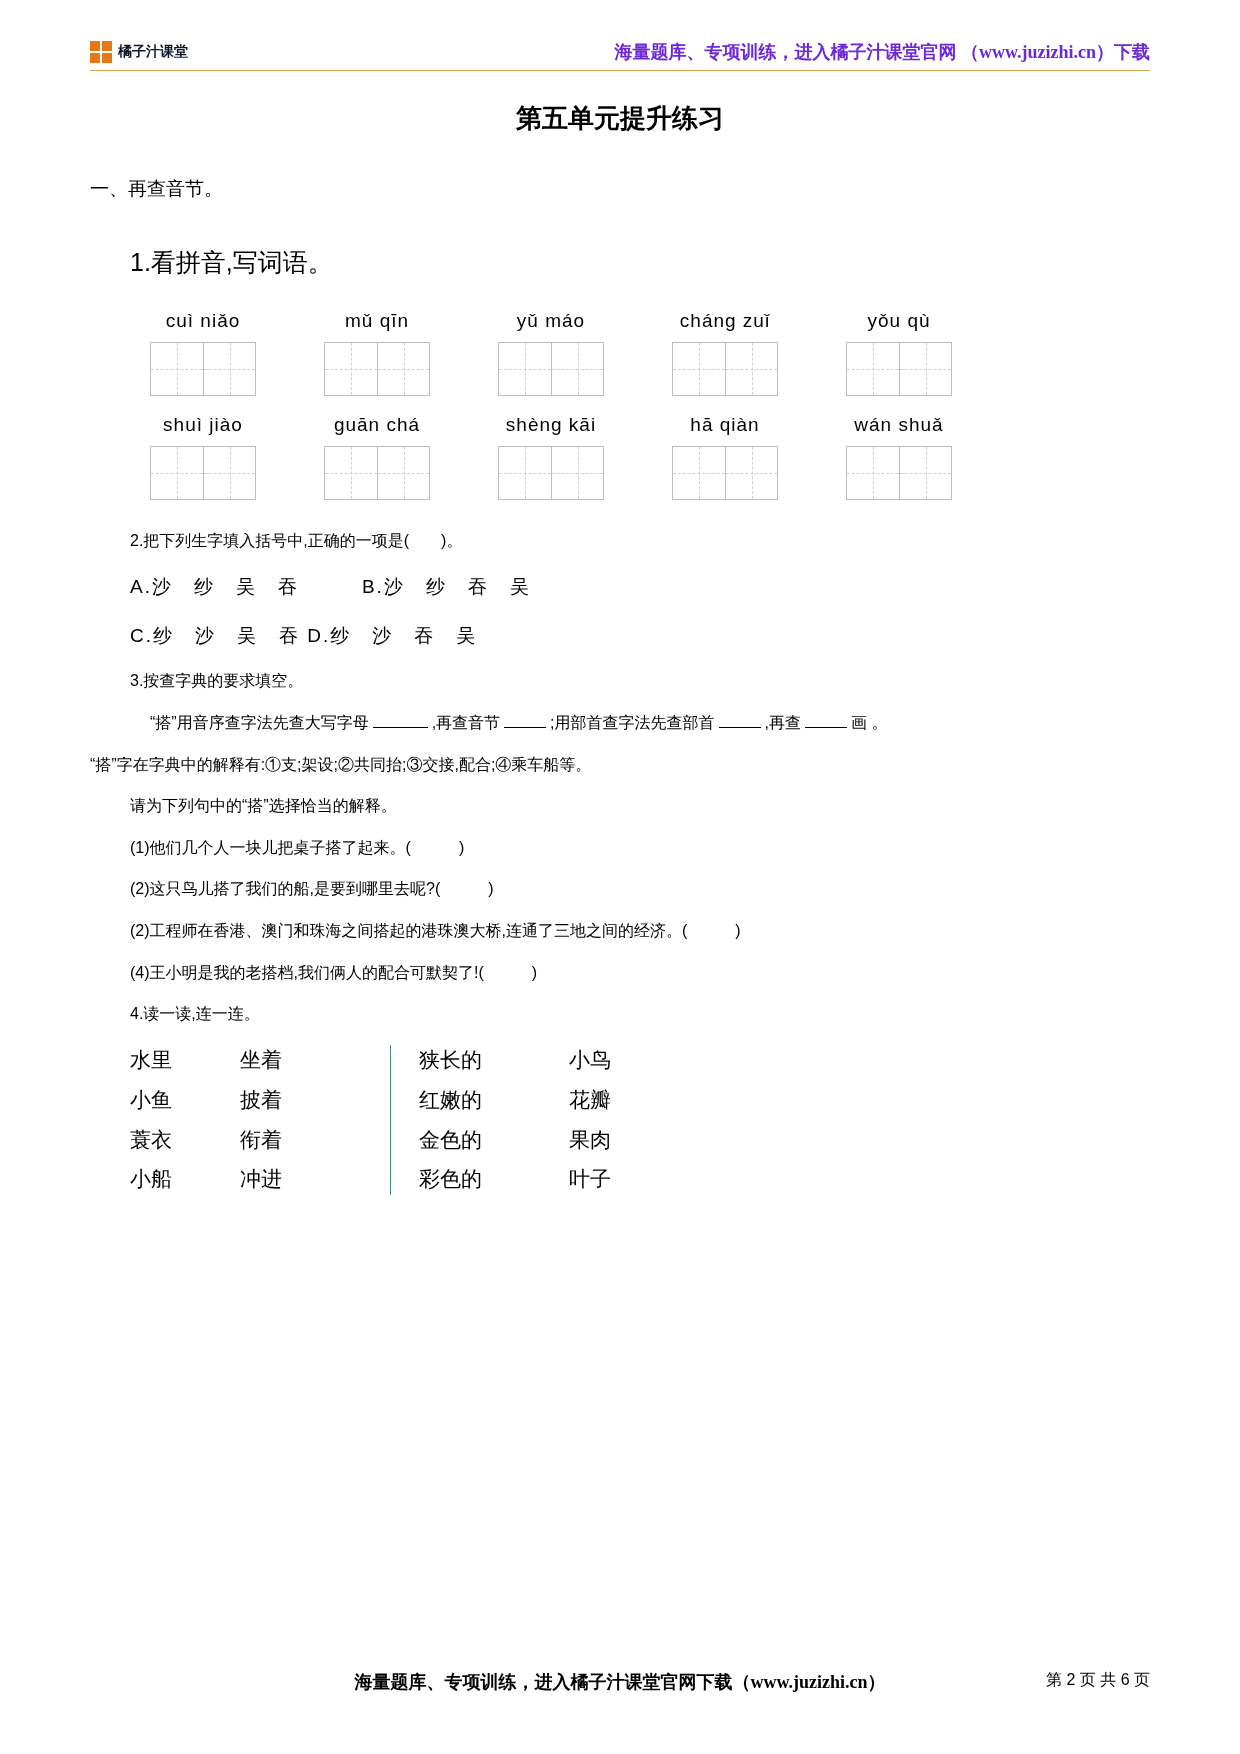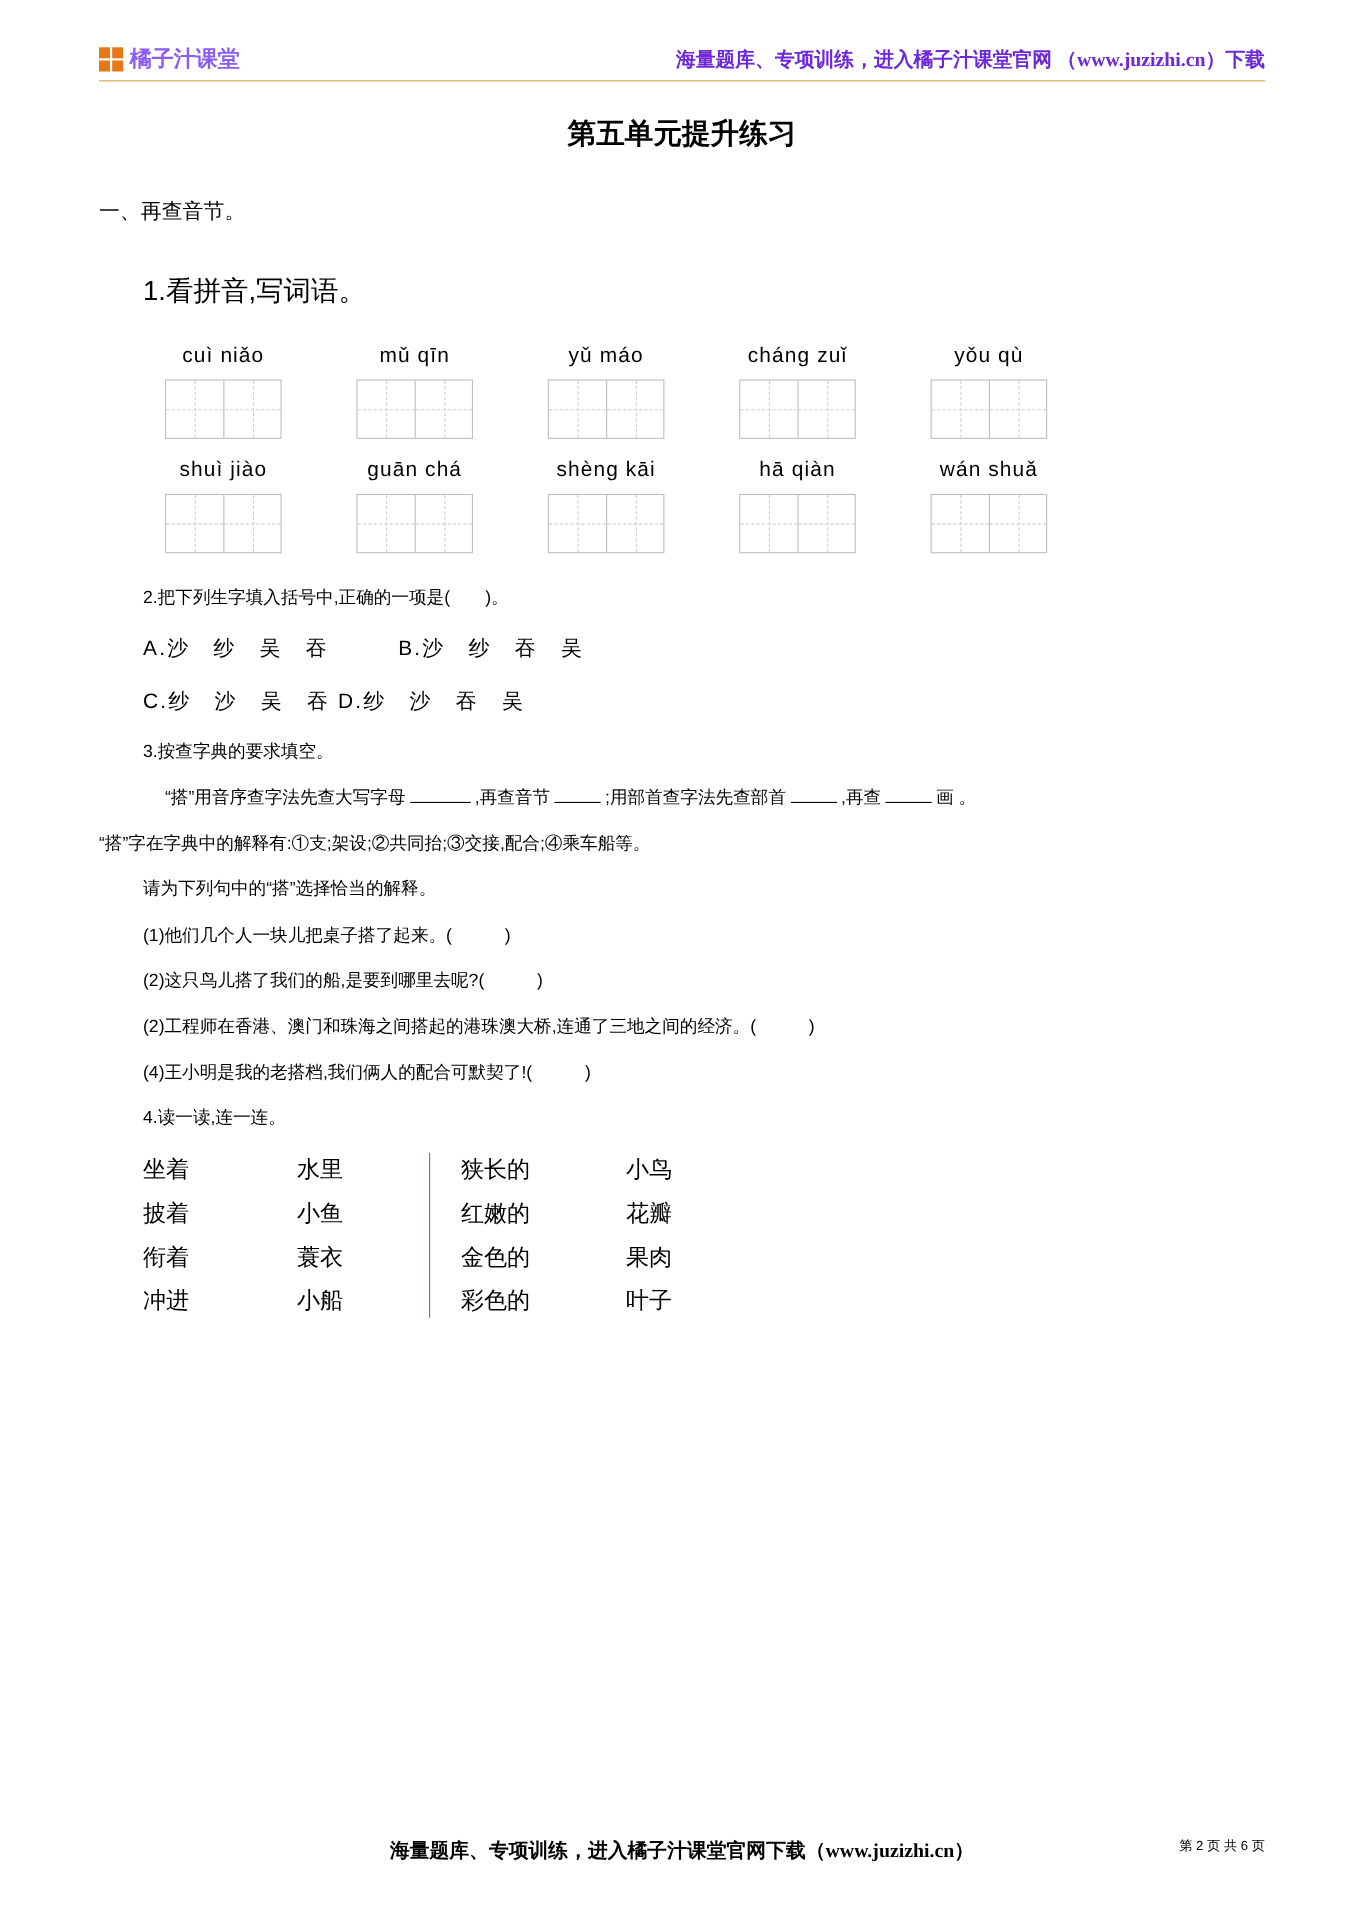--- a/index.html
+++ b/index.html
@@ -28,22 +28,22 @@
     .logo {
       width: 22px;
       height: 22px;
       display: grid;
       grid-template-columns: 1fr 1fr;
       grid-template-rows: 1fr 1fr;
       gap: 2px;
     }
     .logo .sq { background: #e67817; }
     .brand-text {
-      color: #8b5cf6;
-      font-size: 20px;
+      color: #0f172a;
+      font-size: 14px;
       font-weight: bold;
       font-family: "Microsoft YaHei", sans-serif;
     }
     .header-note {
       color: #6d28d9;
       font-size: 18px;
       font-weight: bold;
       font-family: "SimSun", serif;
     }
     .title {
@@ -126,21 +126,21 @@
     .colD { width: 110px; }
     .footer {
       position: absolute;
       bottom: 60px;
       left: 0; right: 0;
       text-align: center;
       font-size: 18px;
       font-family: "SimSun", serif;
       font-weight: bold;
     }
-    .footer .pg { position: absolute; right: 90px; font-weight: normal; font-family: "Microsoft YaHei", sans-serif; font-size: 12px; }
+    .footer .pg { position: absolute; right: 90px; font-weight: normal; font-family: "Microsoft YaHei", sans-serif; font-size: 16px; }
   </style>
 </head>
 <body>
 
 <div class="header">
   <div class="brand">
     <div class="logo">
       <div class="sq"></div>
         <div class="sq"></div>
         <div class="sq"></div>
@@ -251,31 +251,31 @@
 <div class="indent1">
   <div class="line">请为下列句中的“搭”选择恰当的解释。</div>
   <div class="line">(1)他们几个人一块儿把桌子搭了起来。(　　　)</div>
   <div class="line">(2)这只鸟儿搭了我们的船,是要到哪里去呢?(　　　)</div>
   <div class="line">(2)工程师在香港、澳门和珠海之间搭起的港珠澳大桥,连通了三地之间的经济。(　　　)</div>
   <div class="line">(4)王小明是我的老搭档,我们俩人的配合可默契了!(　　　)</div>
   <div class="line">4.读一读,连一连。</div>
 </div>
 
 <div class="match-wrap">
+  <div class="col colB">
+    <span>水里</span>
+    <span>小鱼</span>
+    <span>蓑衣</span>
+    <span>小船</span>
+  </div>
   <div class="col colA">
     <span>坐着</span>
     <span>披着</span>
     <span>衔着</span>
     <span>冲进</span>
-  </div>
-  <div class="col colB">
-    <span>水里</span>
-    <span>小鱼</span>
-    <span>蓑衣</span>
-    <span>小船</span>
   </div>
   <div class="vline"></div>
   <div class="col colC">
     <span>狭长的</span>
     <span>红嫩的</span>
     <span>金色的</span>
     <span>彩色的</span>
   </div>
   <div class="col colD">
     <span>小鸟</span>

